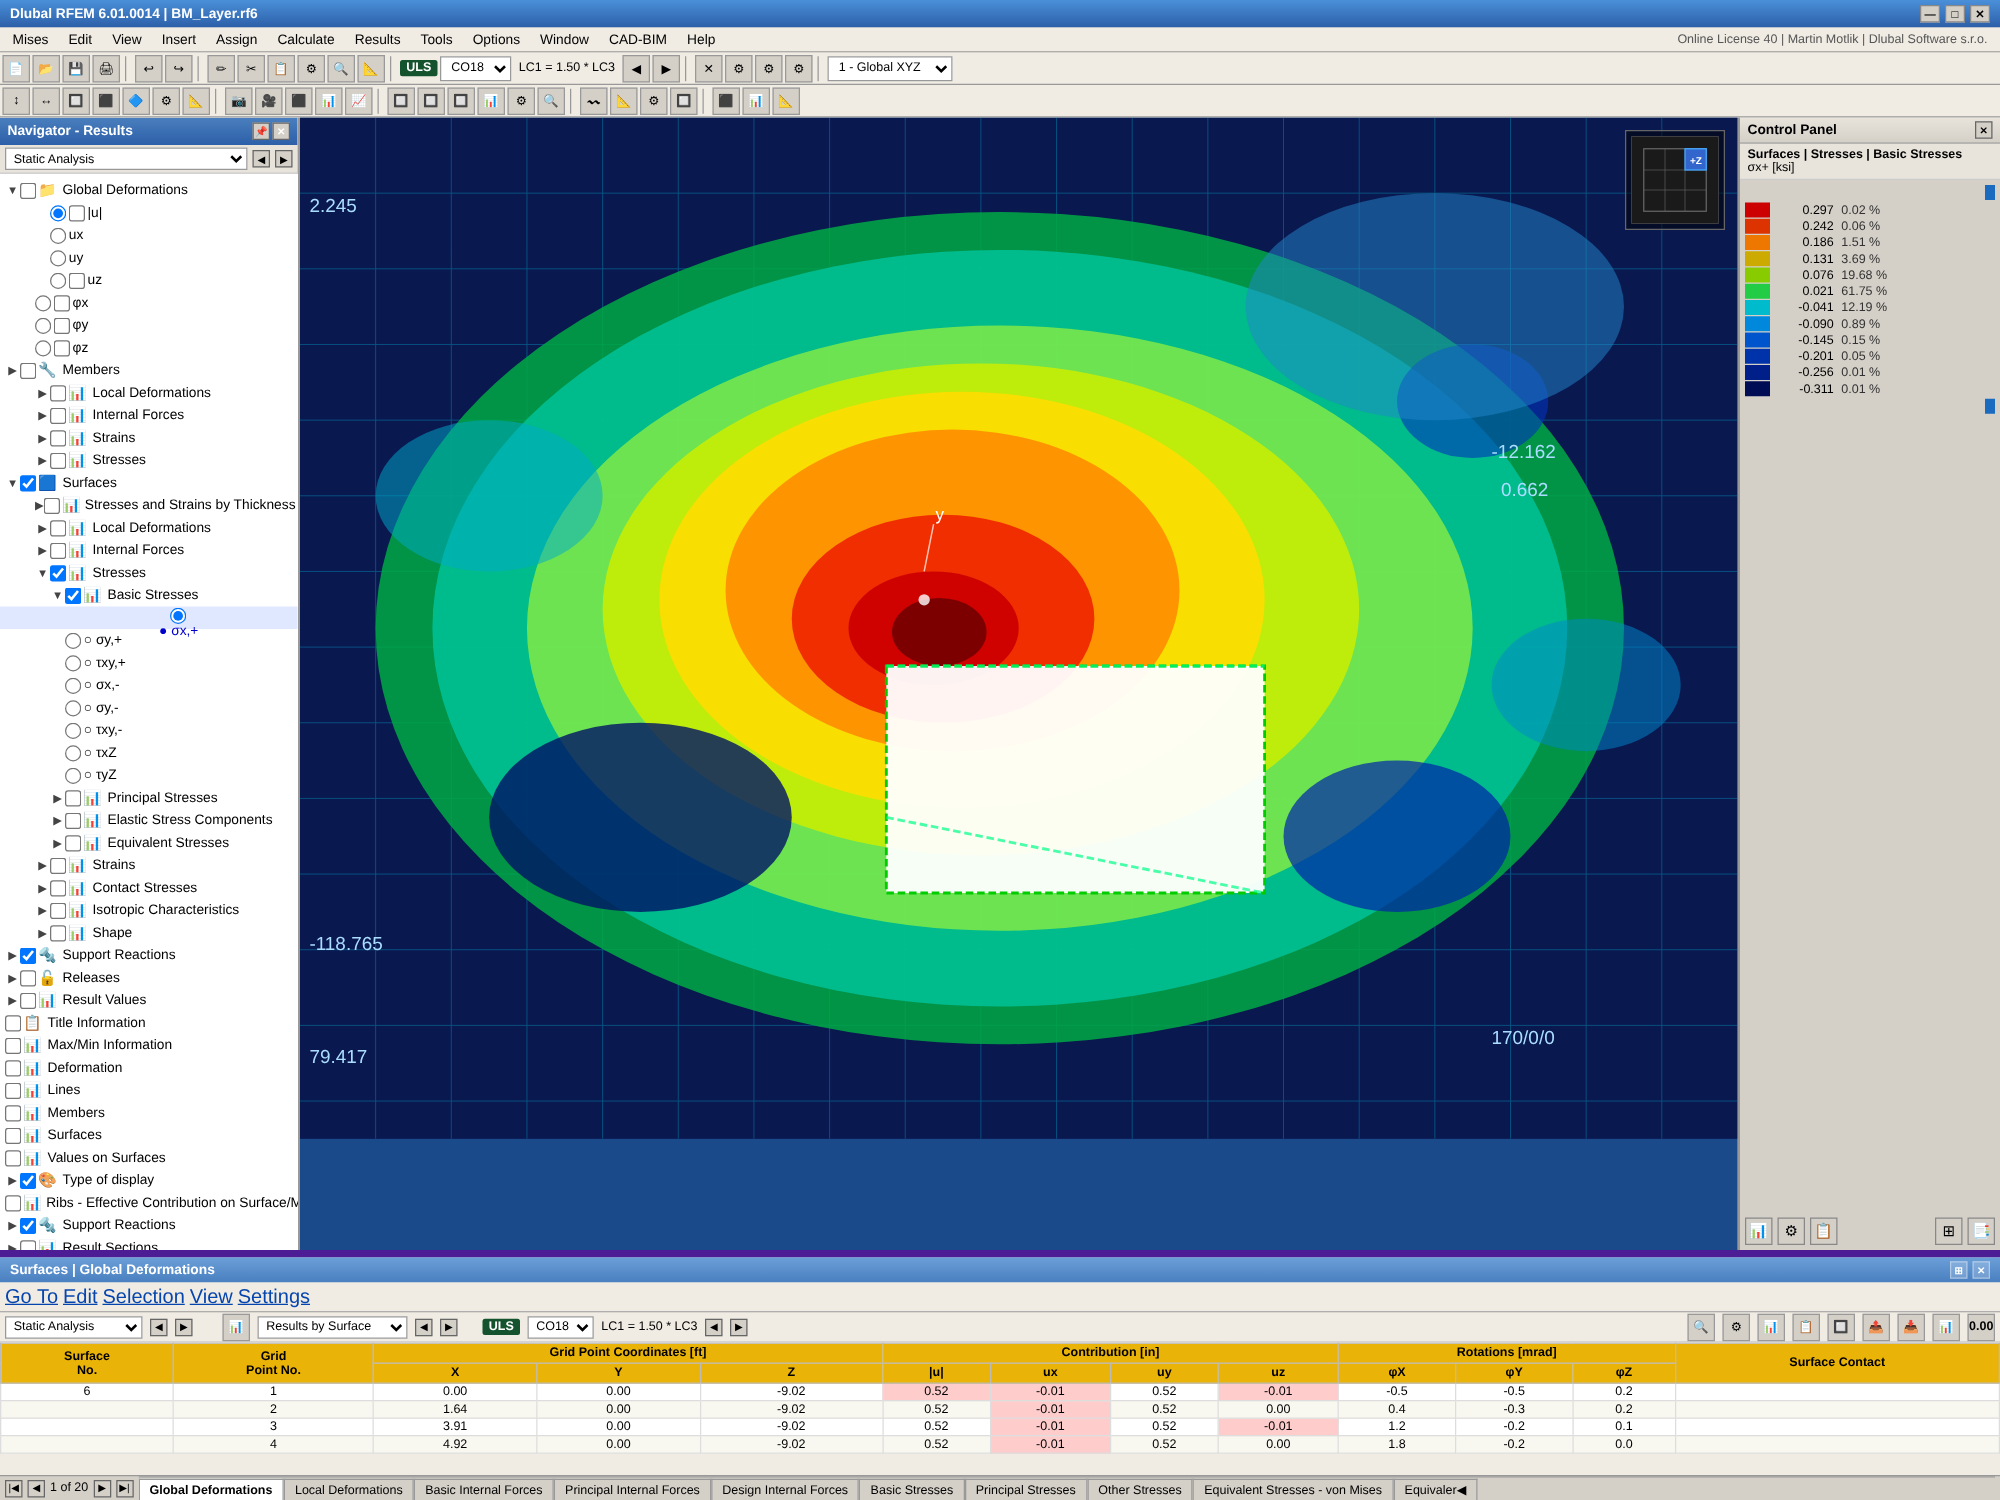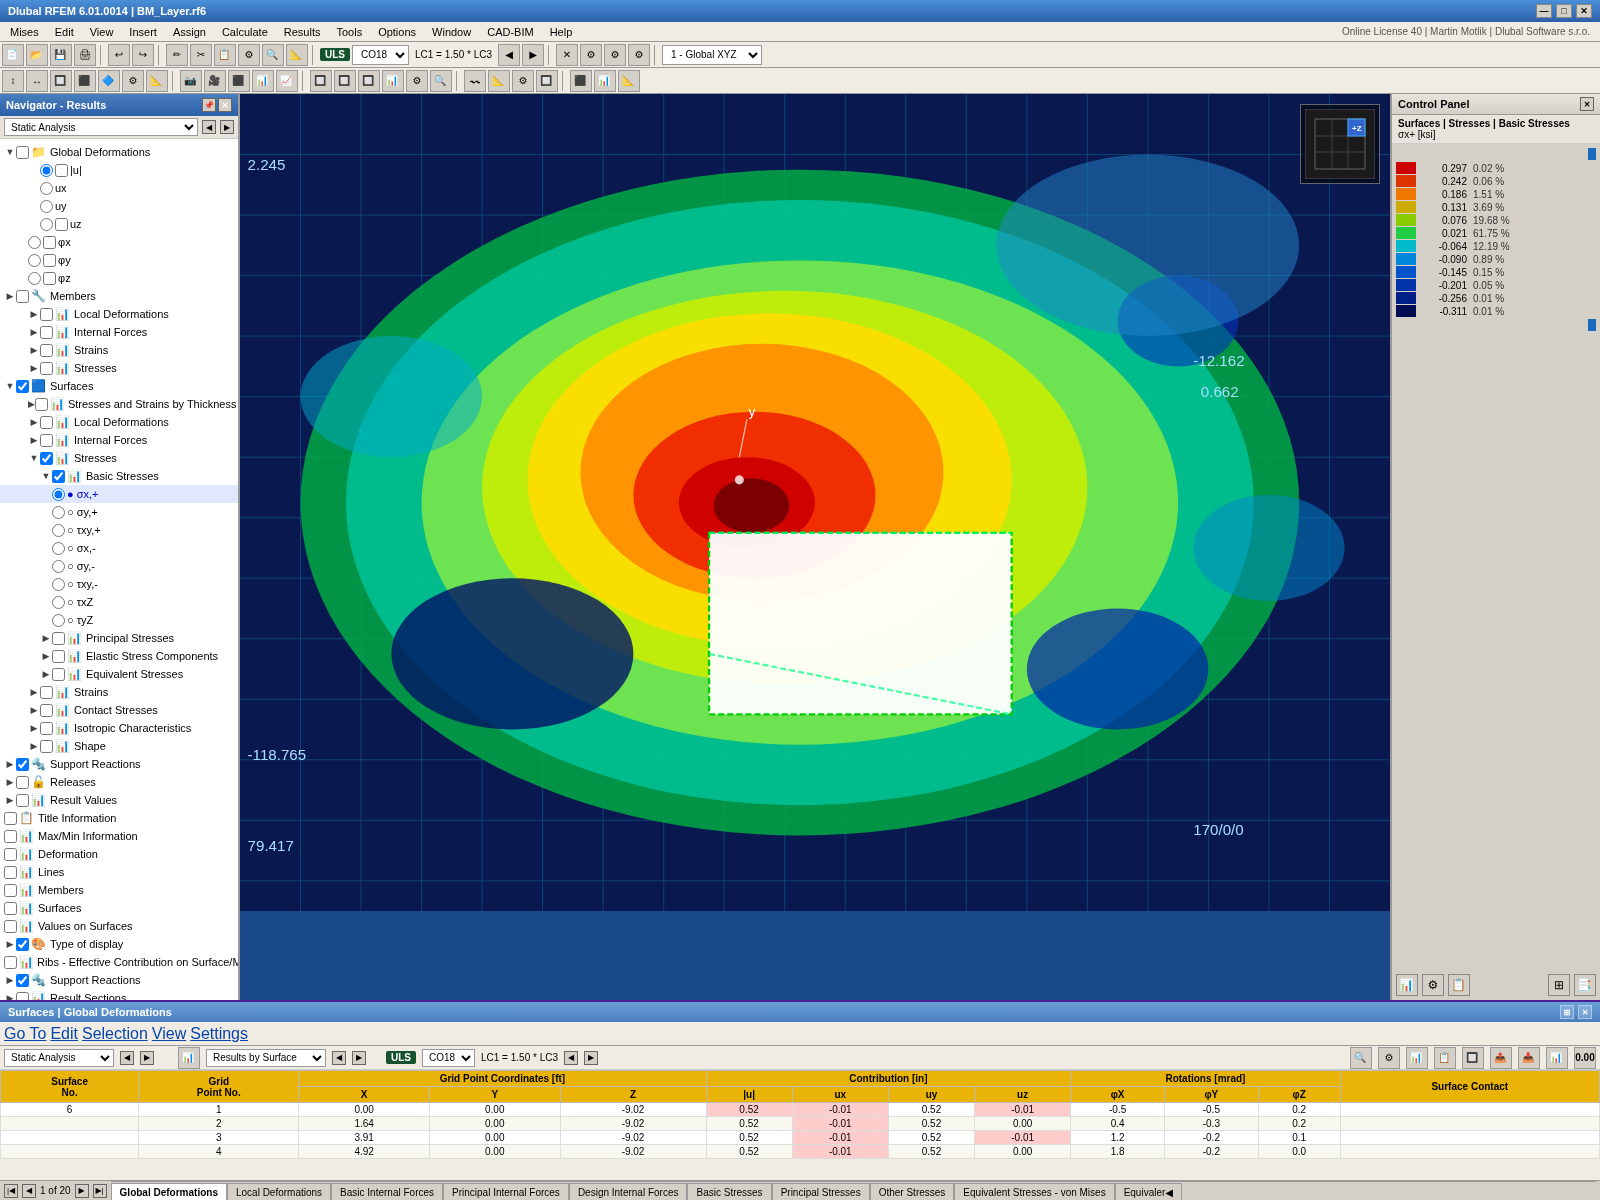--- a/index.html
+++ b/index.html
@@ -159,21 +159,21 @@
       font-size: 10px;
     }
     .legend-color { width: 20px; height: 12px; margin-right: 6px; flex-shrink: 0; }
     .legend-value { width: 45px; text-align: right; margin-right: 6px; }
     .legend-pct { color: #333; }
 
     
     .bottom-section {
       height: 200px;
       background: #f0ece4;
-      border-top: 2px solid #4c1d95;
+      border-top: 6px solid #4c1d95;
       display: flex;
       flex-direction: column;
     }
     .bottom-header {
       background: linear-gradient(to bottom, #6a9fd8, #4a7fc0);
       color: white;
       padding: 2px 8px;
       font-size: 11px;
       font-weight: bold;
       display: flex;
@@ -513,21 +513,21 @@
           <span class="tree-icon" style="color:#e07000;">📊</span>
           <span class="tree-label">Stresses</span>
         </div>
 
         <div class="tree-item tree-indent-3">
           <span class="tree-toggle">▼</span>
           <input type="checkbox" class="tree-checkbox" checked="" style="">
           <span class="tree-icon" style="color:#e07000;">📊</span>
           <span class="tree-label">Basic Stresses</span>
         </div>
-        <div class="tree-item tree-indent-4 highlighted" style="background:#e0e8ff;">
+        <div class="tree-item tree-indent-4 highlighted" style="background:#e0e8ff;flex-direction:column;">
           <input type="radio" class="tree-radio" name="stress" checked="" style="">
           <span class="tree-label" style="color:#0000cc;">● σx,+</span>
         </div>
         <div class="tree-item tree-indent-4">
           <input type="radio" class="tree-radio" name="stress" style="">
           <span class="tree-label">○ σy,+</span>
         </div>
         <div class="tree-item tree-indent-4">
           <input type="radio" class="tree-radio" name="stress" style="">
           <span class="tree-label">○ τxy,+</span>
@@ -838,21 +838,21 @@
           <span class="legend-value">0.076</span>
           <span class="legend-pct">19.68 %</span>
         </div>
         <div class="legend-row">
           <div class="legend-color" style="background:#22cc44;"></div>
           <span class="legend-value">0.021</span>
           <span class="legend-pct">61.75 %</span>
         </div>
         <div class="legend-row">
           <div class="legend-color" style="background:#00bbcc;"></div>
-          <span class="legend-value">-0.064</span>
+          <span class="legend-value">-0.041</span>
           <span class="legend-pct">12.19 %</span>
         </div>
         <div class="legend-row">
           <div class="legend-color" style="background:#0088dd;"></div>
           <span class="legend-value">-0.090</span>
           <span class="legend-pct">0.89 %</span>
         </div>
         <div class="legend-row">
           <div class="legend-color" style="background:#0055cc;"></div>
           <span class="legend-value">-0.145</span>

